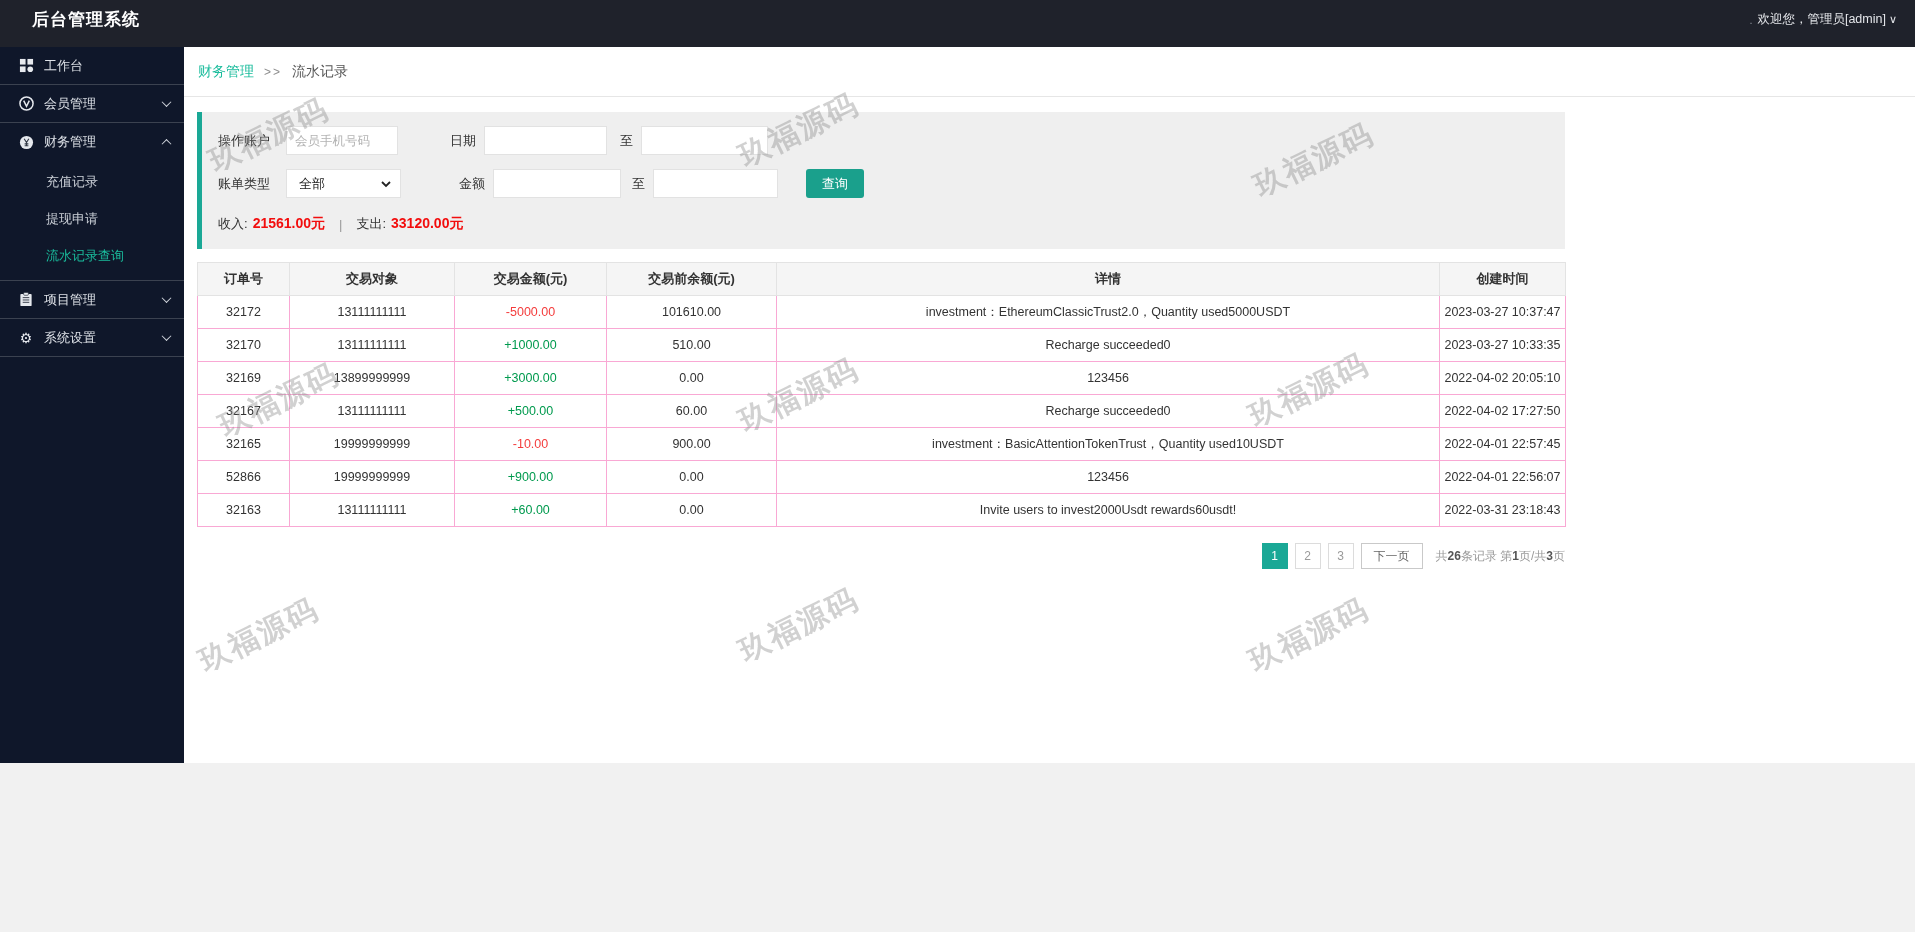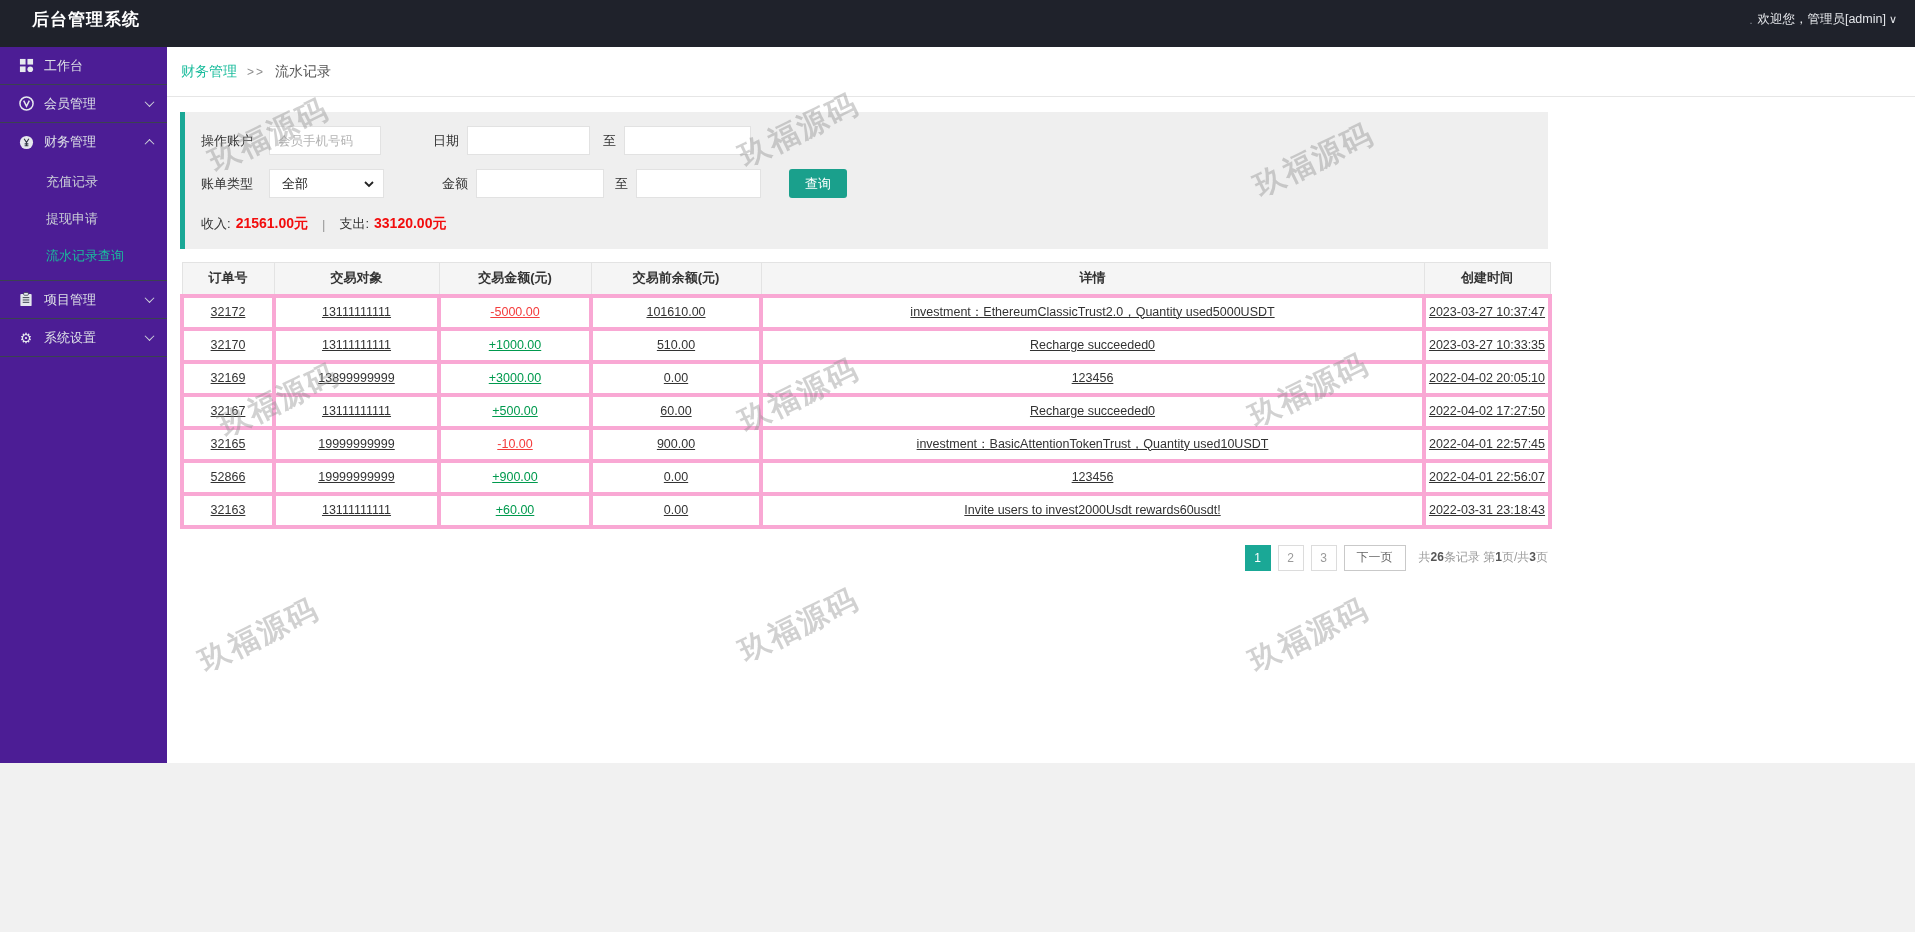--- a/index.html
+++ b/index.html
@@ -11,21 +11,21 @@
     justify-content:space-between; padding:0 18px 8px 32px; }
   .topbar .title { color:#ffffff; font-size:17px; font-weight:bold; letter-spacing:1px; }
   .topbar .user { color:#e4e6ea; font-size:12.5px; display:flex; align-items:center; gap:3px; cursor:pointer; }
   .topbar .user .dot { color:#8a8f99; font-size:11px; margin-right:2px; }
   .topbar .user .caret { font-size:11px; }
 
   
   .page { display:flex; height:716px; }
 
   
-  .sidebar { width:167px; background:#4c1d95; flex:none; }
+  .sidebar { width:184px; background:#0f172a; flex:none; }
   .nav-item { height:38px; display:flex; align-items:center; padding:0 14px 0 18px;
     color:#dde1e7; font-size:13px; cursor:pointer; border-bottom:1px solid #3b4250; }
   .nav-item .ico { width:16px; height:16px; margin-right:10px; display:flex;
     align-items:center; justify-content:center; color:#e6e9ee; font-size:14px; flex:none; }
   .nav-item .lab { flex:1; }
   .chev { width:7px; height:7px; border-right:1.6px solid #cfd3da; border-bottom:1.6px solid #cfd3da; flex:none; }
   .chev.down { transform:rotate(45deg) translate(-1px,-1px); }
   .chev.up { transform:rotate(-135deg) translate(-1px,-1px); }
   .subnav { border-bottom:1px solid #3b4250; padding:2px 0 6px; }
   .sub-item { height:37px; display:flex; align-items:center; padding-left:46px;
@@ -68,22 +68,22 @@
     font-size:13px; margin-left:28px; border-radius:3px; cursor:pointer; }
   .sumrow { display:flex; align-items:center; margin-top:17px; font-size:13px; color:#333; }
   .sumrow .val { color:#f20d0d; font-weight:bold; font-size:14px; margin-left:5px; }
   .sumrow .bar { color:#999; margin:0 14px; }
 
   
   .tbl-wrap { width:1368px; margin-top:13px; }
   table { width:100%; border-collapse:collapse; table-layout:fixed; }
   thead th { height:33px; background:#f5f5f5; border:1px solid #e3e3e3; font-size:13px;
     color:#333; font-weight:bold; }
-  tbody td { height:33px; border:4px solid #f9a8d4; font-size:12.5px; color:#333;
-    text-align:center; background:#fff; overflow:hidden; white-space:nowrap;text-decoration:underline; }
+  tbody td { height:33px; border:1px solid #f9a8d4; font-size:12.5px; color:#333;
+    text-align:center; background:#fff; overflow:hidden; white-space:nowrap; }
   td.neg { color:#f43c3c; }
   td.pos { color:#009a4e; }
 
   
   .pager { width:1368px; margin-top:16px; display:flex; justify-content:flex-end;
     align-items:center; gap:7px; }
   .pg { min-width:26px; height:26px; display:flex; align-items:center; justify-content:center;
     font-size:12px; border:1px solid #dcdcdc; background:#fff; color:#9a9a9a; cursor:pointer; }
   .pg.active { background:#1aa896; border-color:#1aa896; color:#fff; }
   .pg.next { padding:0 12px; color:#666; border-color:#c9c9c9; }

